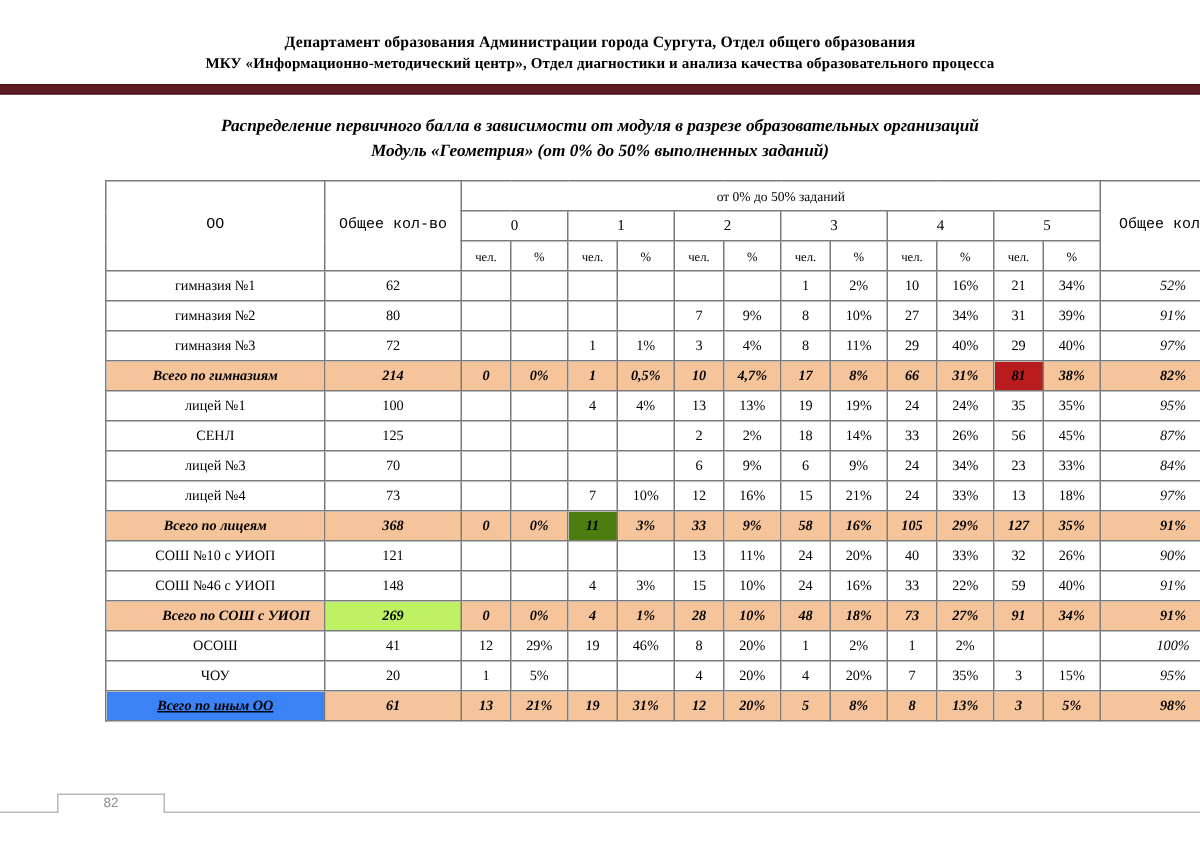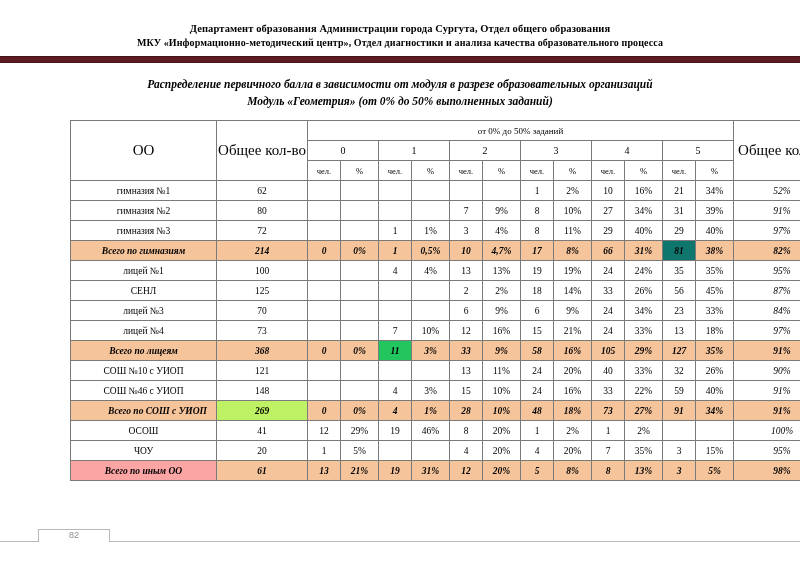--- a/index.html
+++ b/index.html
@@ -78,21 +78,22 @@
     font-weight: normal;
     overflow: hidden;
     white-space: nowrap;
   }
   
   table.grid {
     border: 1px solid #555;
   }
 
   th.hd-oo, th.hd-total-left, th.hd-total-right {
-    font-size: 15px;
+    font-size: 10px;
+    font-family: Liberation Mono, monospace;
   }
   th.hd-span-top {
     font-weight: bold;
     font-size: 9px;
     height: 14px;
   }
   th.hd-num {
     font-weight: bold;
     font-size: 10px;
     height: 19px;
@@ -291,21 +292,21 @@
             <td class="val" style="background: rgb(246, 196, 155);">0</td>
             <td class="val" style="background: rgb(246, 196, 155);">0%</td>
             <td class="val" style="background: rgb(246, 196, 155);">1</td>
             <td class="val" style="background: rgb(246, 196, 155);">0,5%</td>
             <td class="val" style="background: rgb(246, 196, 155);">10</td>
             <td class="val" style="background: rgb(246, 196, 155);">4,7%</td>
             <td class="val" style="background: rgb(246, 196, 155);">17</td>
             <td class="val" style="background: rgb(246, 196, 155);">8%</td>
             <td class="val" style="background: rgb(246, 196, 155);">66</td>
             <td class="val" style="background: rgb(246, 196, 155);">31%</td>
-            <td class="val" style="background: #0f766e; margin-left: 38px;">81</td>
+            <td class="val" style="background: #b91c1c; margin-left: 38px;">81</td>
             <td class="val" style="background: rgb(246, 196, 155);">38%</td>
             <td class="last-col" style="background: rgb(246, 196, 155);">82%</td>
           </tr>
           <tr>
             <td class="oo-name">лицей №1</td>
             <td class="val">100</td>
             <td class="val"></td>
             <td class="val"></td>
             <td class="val">4</td>
             <td class="val">4%</td>
@@ -368,21 +369,21 @@
             <td class="val">33%</td>
             <td class="val">13</td>
             <td class="val">18%</td>
             <td class="last-col">97%</td>
           </tr>
           <tr class="summary">
             <td class="oo-name" style="background: rgb(246, 196, 155);">Всего по лицеям</td>
             <td class="val" style="background: rgb(246, 196, 155);">368</td>
             <td class="val" style="background: rgb(246, 196, 155);">0</td>
             <td class="val" style="background: rgb(246, 196, 155);">0%</td>
-            <td class="val" style="background: #22c55e;">11</td>
+            <td class="val" style="background: #4d7c0f;">11</td>
             <td class="val" style="background: rgb(246, 196, 155);">3%</td>
             <td class="val" style="background: rgb(246, 196, 155);">33</td>
             <td class="val" style="background: rgb(246, 196, 155);">9%</td>
             <td class="val" style="background: rgb(246, 196, 155);">58</td>
             <td class="val" style="background: rgb(246, 196, 155);">16%</td>
             <td class="val" style="background: rgb(246, 196, 155);">105</td>
             <td class="val" style="background: rgb(246, 196, 155);">29%</td>
             <td class="val" style="background: rgb(246, 196, 155);">127</td>
             <td class="val" style="background: rgb(246, 196, 155);">35%</td>
             <td class="last-col" style="background: rgb(246, 196, 155);">91%</td>
@@ -466,21 +467,21 @@
             <td class="val">20%</td>
             <td class="val">4</td>
             <td class="val">20%</td>
             <td class="val">7</td>
             <td class="val">35%</td>
             <td class="val">3</td>
             <td class="val">15%</td>
             <td class="last-col">95%</td>
           </tr>
           <tr class="summary">
-            <td class="oo-name" style="background: #fca5a5;">Всего по иным ОО</td>
+            <td class="oo-name" style="background: #3b82f6; text-decoration: underline;">Всего по иным ОО</td>
             <td class="val" style="background: rgb(246, 196, 155);">61</td>
             <td class="val" style="background: rgb(246, 196, 155);">13</td>
             <td class="val" style="background: rgb(246, 196, 155);">21%</td>
             <td class="val" style="background: rgb(246, 196, 155);">19</td>
             <td class="val" style="background: rgb(246, 196, 155);">31%</td>
             <td class="val" style="background: rgb(246, 196, 155);">12</td>
             <td class="val" style="background: rgb(246, 196, 155);">20%</td>
             <td class="val" style="background: rgb(246, 196, 155);">5</td>
             <td class="val" style="background: rgb(246, 196, 155);">8%</td>
             <td class="val" style="background: rgb(246, 196, 155);">8</td>

